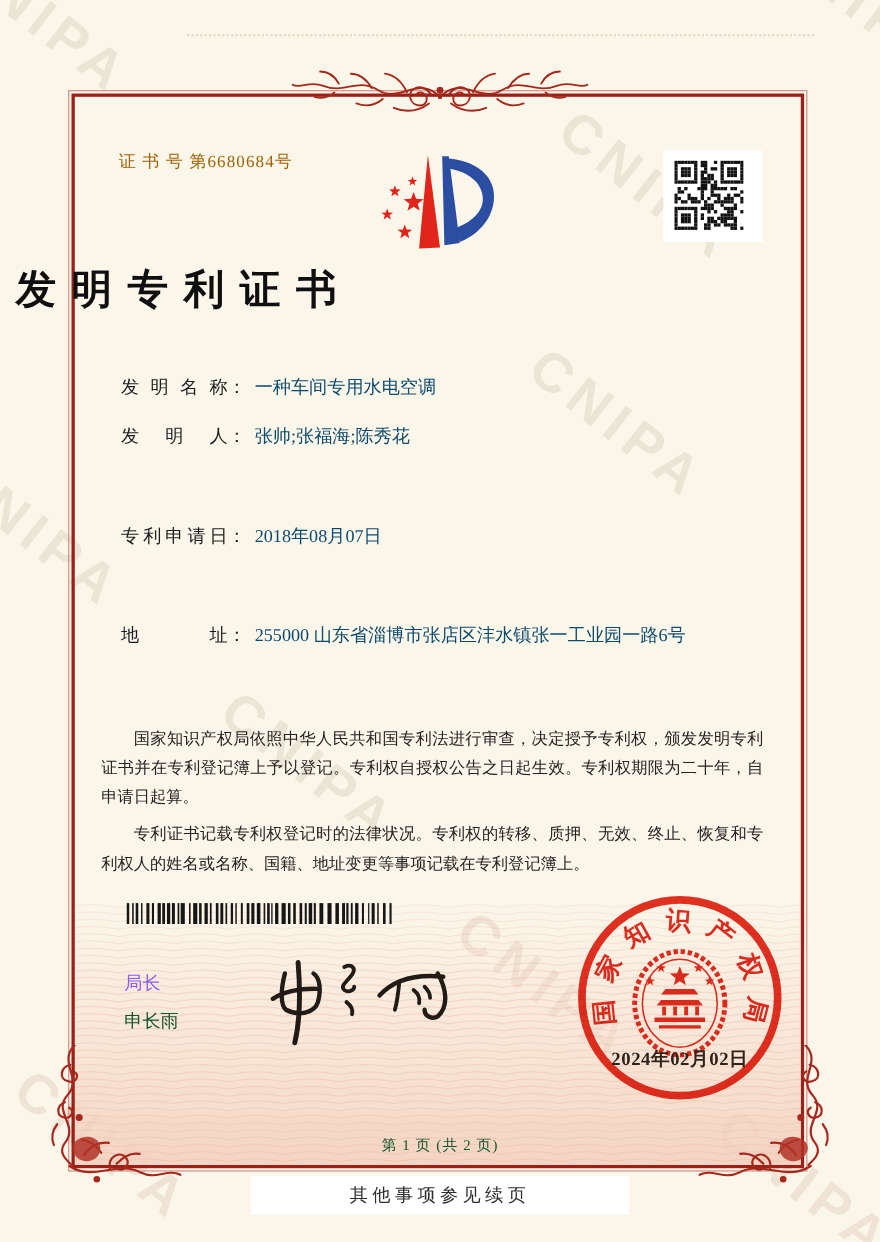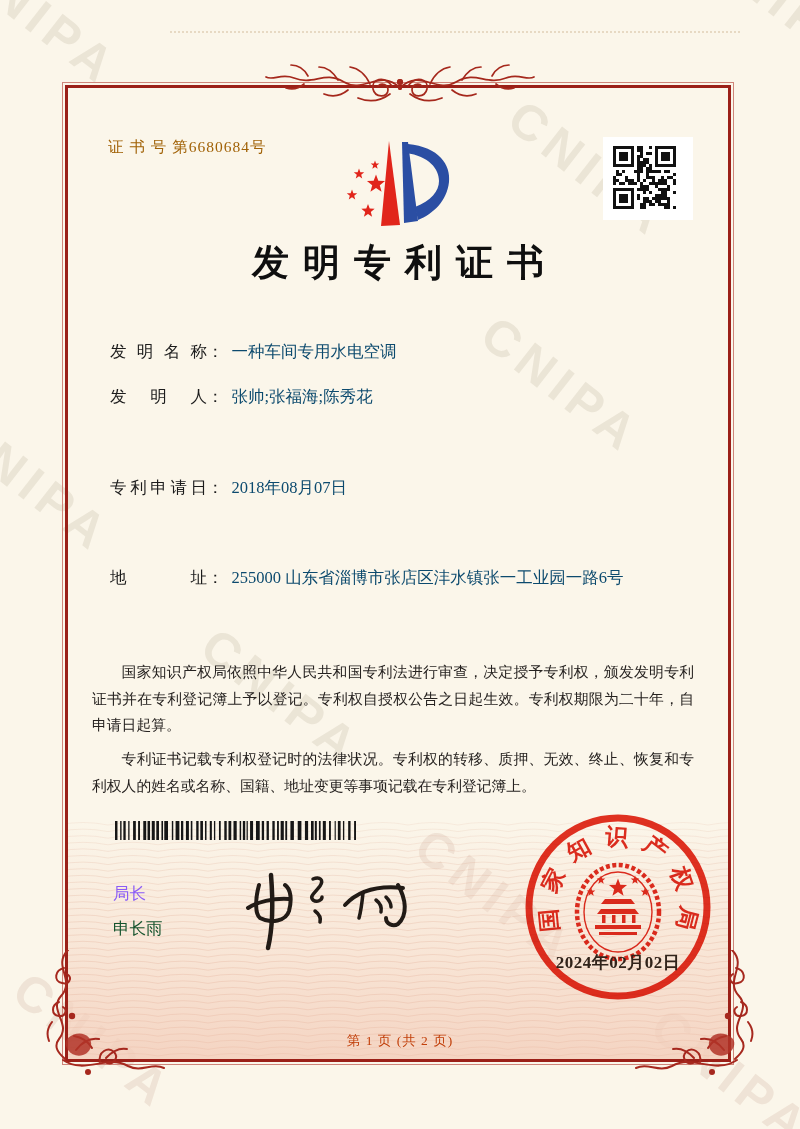--- a/index.html
+++ b/index.html
@@ -31,21 +31,21 @@
   .ornament-top{position:absolute; left:260px; top:50px; width:280px; height:72px;}
   .corner{position:absolute; width:122px; height:136px;}
   .corner.bl{left:44px; top:950px;}
   .corner.br{left:634px; top:950px;}
   
   .cert-no{position:absolute; left:108px; top:137px; font-size:15.5px; letter-spacing:1px; color:#a16207;}
   .logo{position:absolute; left:338px; top:137px; width:120px; height:99px;}
   .qr-patch{position:absolute; left:603px; top:137px; width:90px; height:83px; background:#ffffff;}
   .qr-patch svg{position:absolute; left:10px; top:9px;}
   .title{
-    position:absolute; left:0; top:238px; width:796px; text-align:center;
+    position:absolute; left:0; top:238px; width:796px; 
     font-size:37px; font-weight:bold; letter-spacing:14px; padding-left:14px; box-sizing:border-box;
     color:#0f0f0f;
   }
   
   .frow{position:absolute; left:110px; font-size:16.5px; white-space:nowrap;}
   .flabel{display:inline-block; width:97px; text-align:justify; text-align-last:justify; vertical-align:top;}
   .fcolon{display:inline-block; vertical-align:top;}
   .fvalue{display:inline-block; margin-left:8px; vertical-align:top; color:#0c4a6e;}
   .fgroup2{position:absolute; left:293px; top:0; white-space:nowrap;}
   
@@ -60,21 +60,21 @@
   .signer-name{position:absolute; left:113px; top:918px; font-size:16.5px;
     font-family:"Liberation Sans", sans-serif; color:#14532d;}
   .signature{position:absolute; left:225px; top:845px; width:210px; height:120px; mix-blend-mode:multiply;}
   
   .seal{position:absolute; left:523px; top:812px; width:190px; height:190px;
     mix-blend-mode:multiply; opacity:.96;}
   .seal-date{position:absolute; left:536px; top:951px; width:164px; text-align:center;
     font-size:17px; font-weight:bold; color:#31231a; letter-spacing:.5px; z-index:5;}
   
   .page-ind{position:absolute; left:0; top:1032px; width:800px; text-align:center;
-    font-size:13.5px; color:#c2410c; letter-spacing:1px;}
+    font-size:13.5px; color:#14532d; letter-spacing:1px;}
   .cont-strip{position:absolute; left:228px; top:1069px; width:344px; height:35px;
     background:#ffffff; text-align:center; line-height:35px; font-size:16.5px;
     letter-spacing:4px; color:#2c2c2c;}
 </style>
 </head>
 <body>
 
 <div class="page">
 
   <div class="wm" style="left:-55px; top:-12px;">CNIPA</div>
@@ -529,14 +529,15 @@
         <rect x="99" y="103" width="3.5" height="8"></rect>
         <rect x="109" y="103" width="3.5" height="8"></rect>
         <path d="M72,113 L118,113 L118,117 L72,117 Z"></path>
         <path d="M76,120 L114,120 L114,123 L76,123 Z"></path>
       </g>
     </g>
   </svg>
   <div class="seal-date">2024年02月02日</div>
 
   <div class="page-ind">第 1 页 (共 2 页)</div>
+  <div class="cont-strip">其他事项参见续页</div>
 
 </div>
 
 </body></html>

